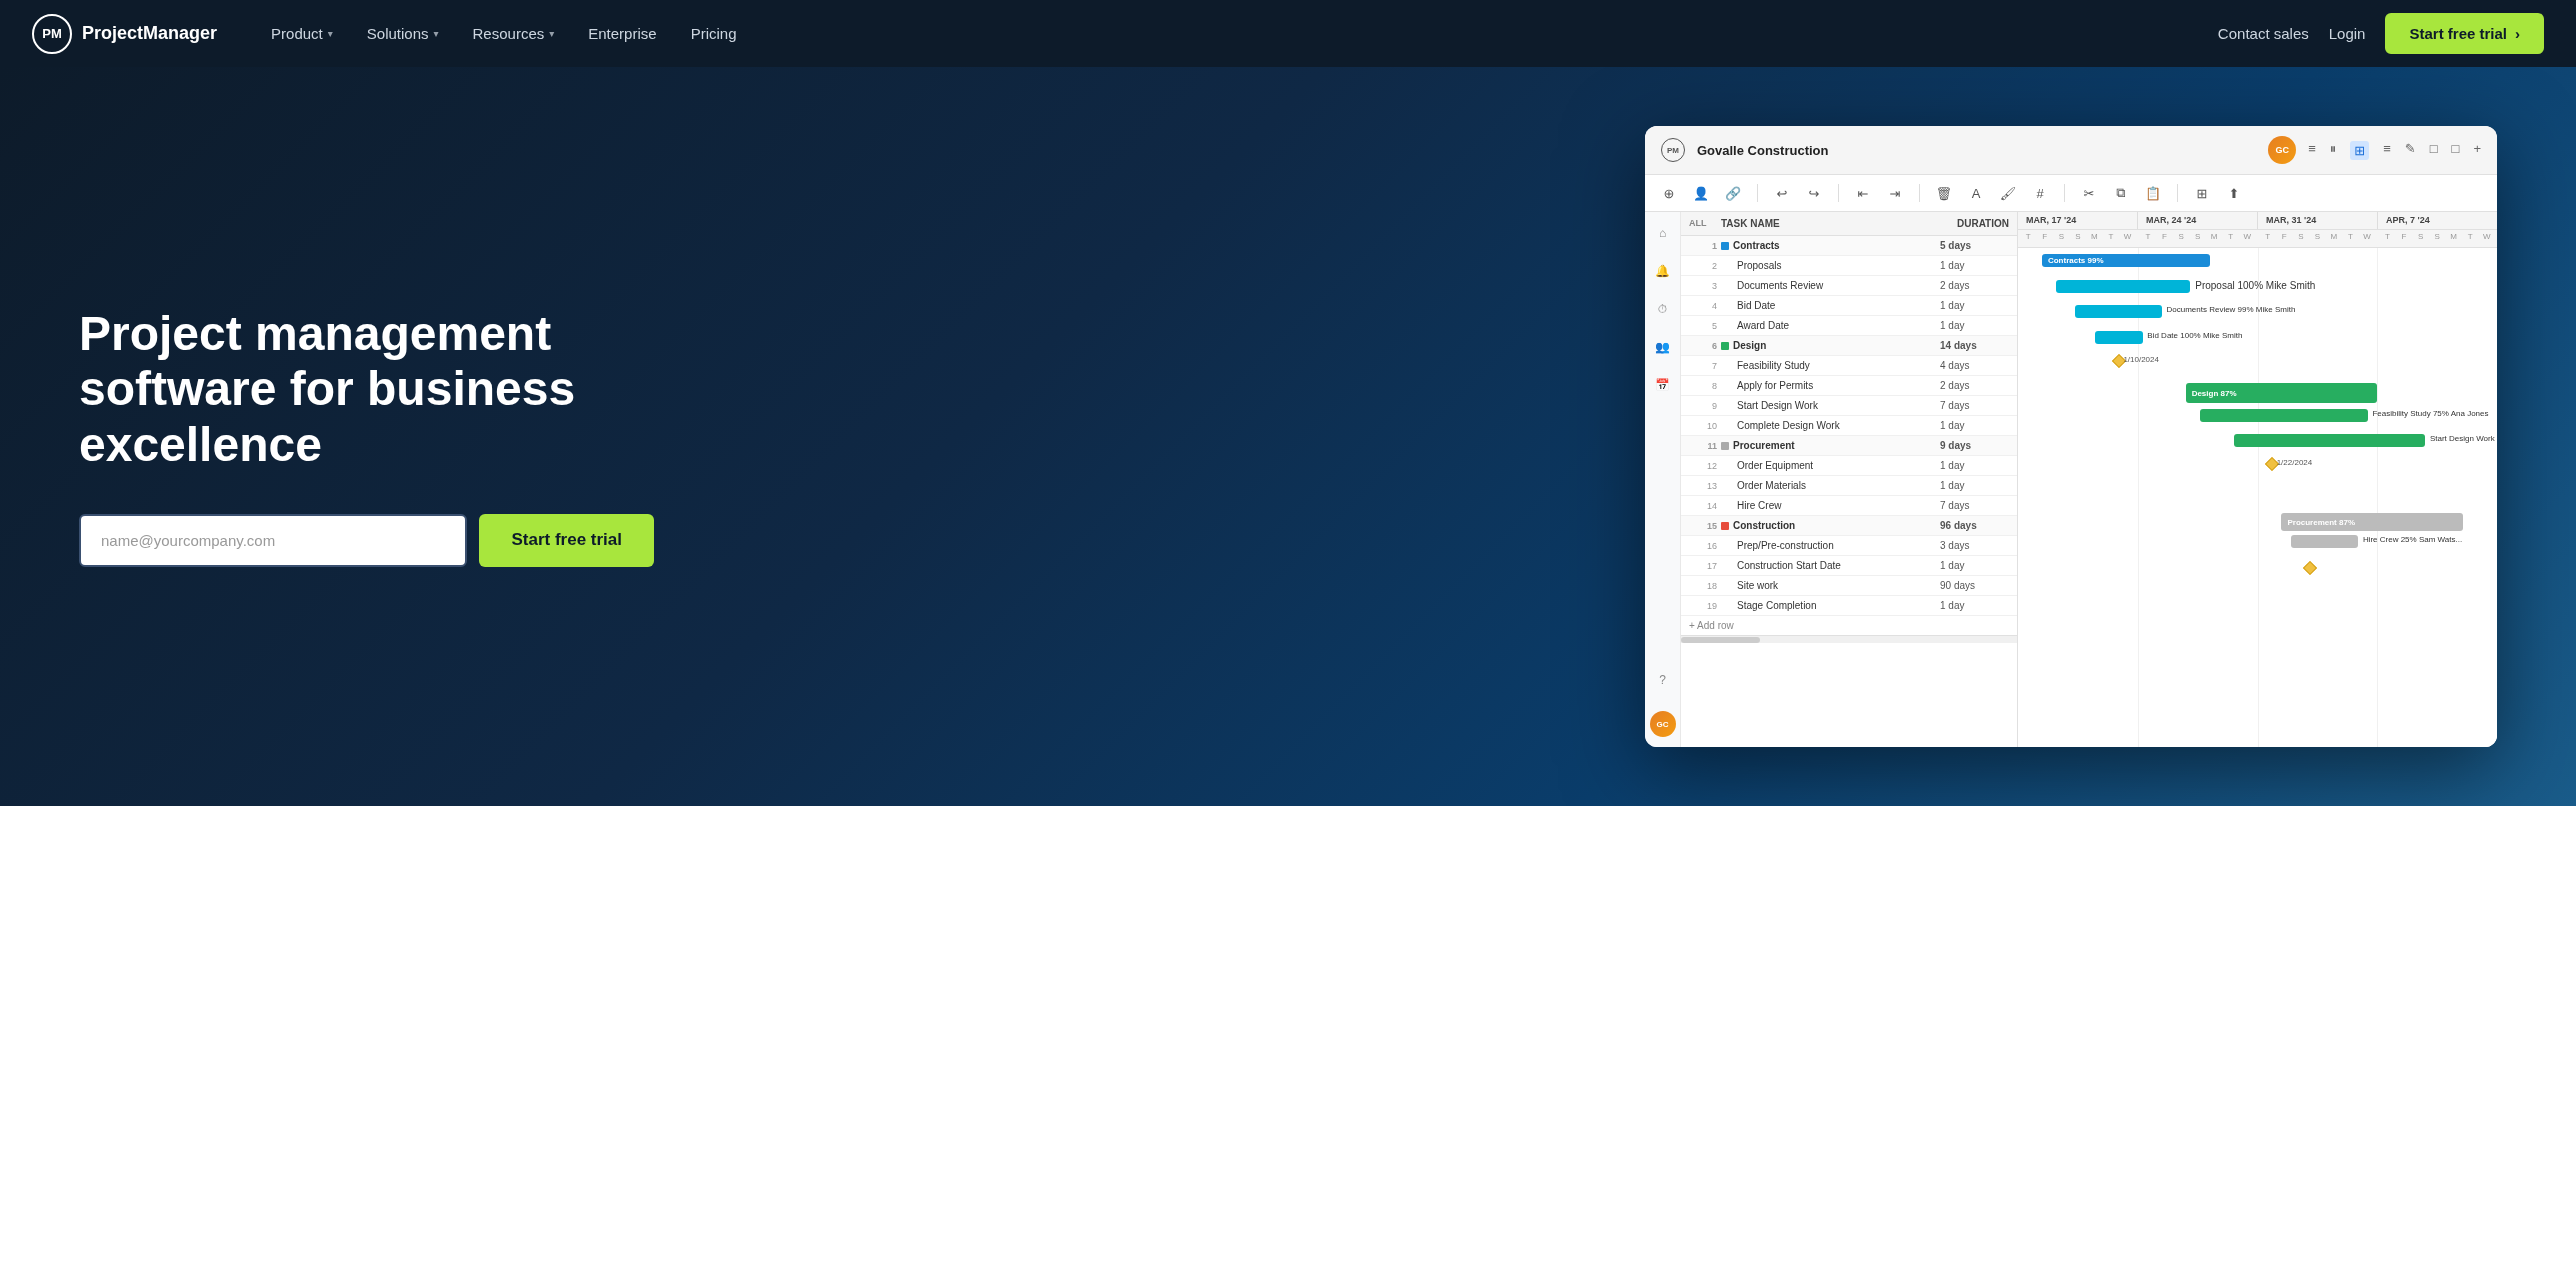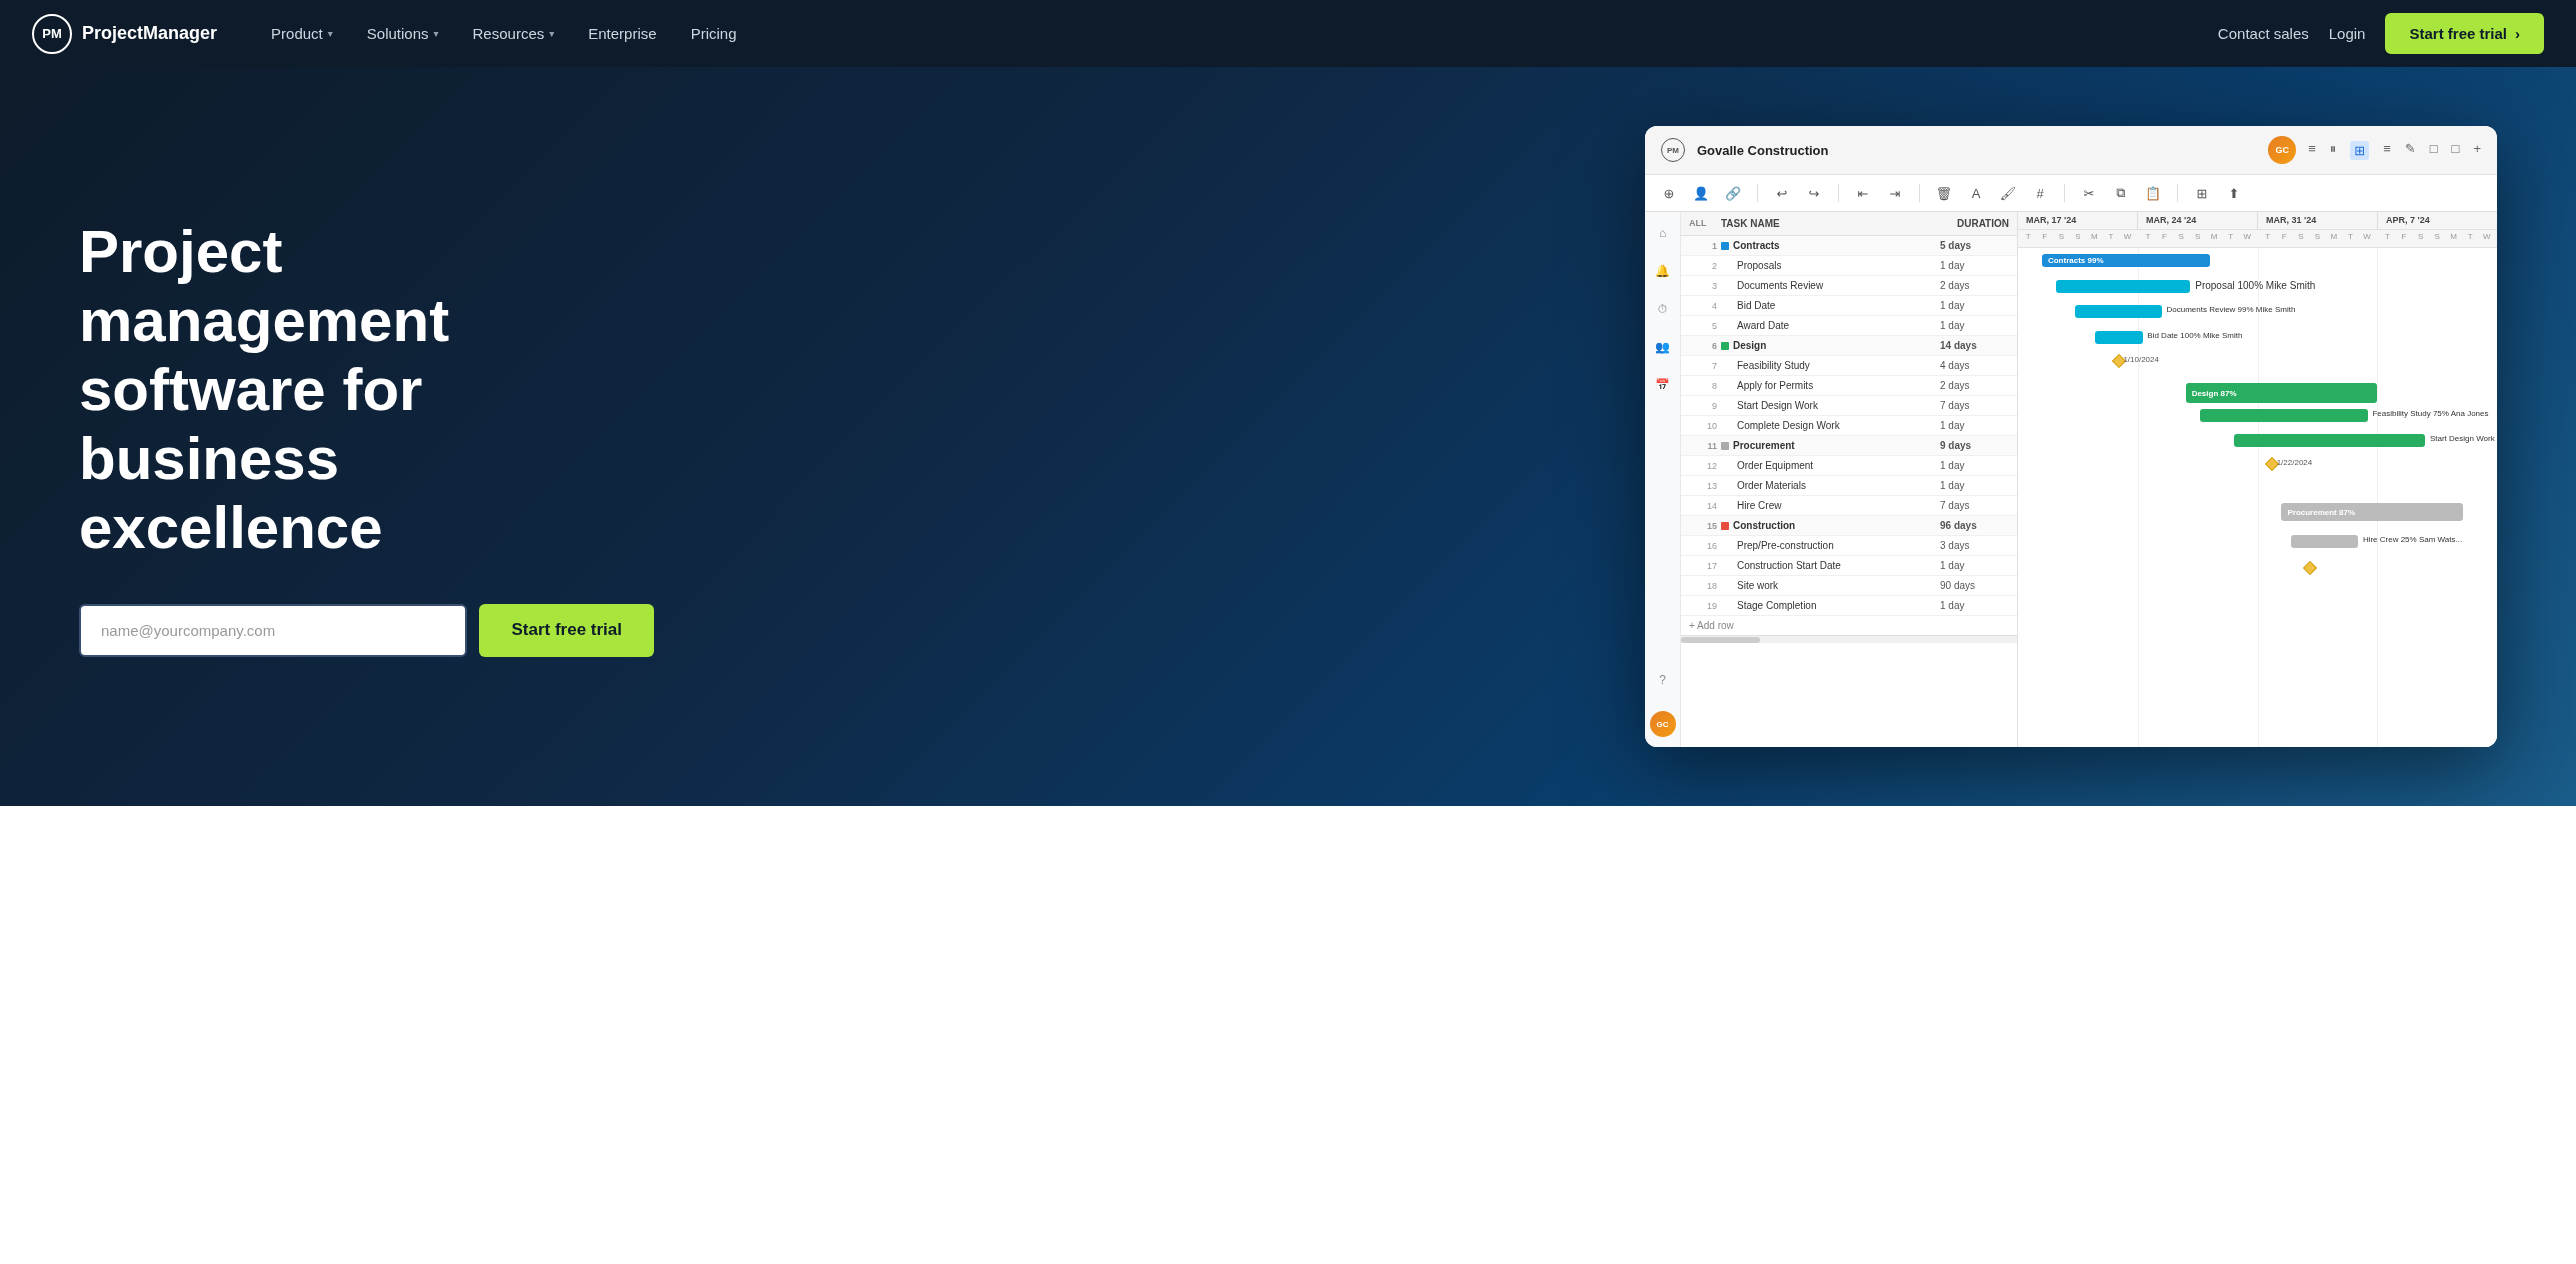--- a/index.html
+++ b/index.html
@@ -90,21 +90,21 @@
       position: relative;
       overflow: hidden;
     }
     .hero-left {
       flex: 0 0 45%;
       max-width: 575px;
       z-index: 2;
     }
     .hero-title {
       color: #fff;
-      font-size: 60px;
+      font-size: 48px;
       font-weight: 700;
       line-height: 1.15;
       margin-bottom: 42px;
     }
     .hero-subtitle {
       color: #a0bcd0;
       font-size: 18px;
       line-height: 1.6;
       margin-bottom: 48px;
       max-width: 515px;
@@ -592,21 +592,21 @@
 
             <div style="position:absolute;top:161px;left:38%;width:35%;height:13px;background:#27ae60;border-radius:3px;"></div>
             <span style="position:absolute;top:161px;left:74%;font-size:8px;color:#333;white-space:nowrap;">Feasibility Study 75% Ana Jones</span>
 
             <div style="position:absolute;top:186px;left:45%;width:40%;height:13px;background:#27ae60;border-radius:3px;"></div>
             <span style="position:absolute;top:186px;left:86%;font-size:8px;color:#333;white-space:nowrap;">Start Design Work 100% Ana</span>
 
             <div style="position:absolute;top:211px;left:52%;width:10px;height:10px;background:#f0c040;transform:rotate(45deg);border:1.5px solid #d4a017;"></div>
             <span style="position:absolute;top:210px;left:54%;font-size:8px;color:#555;">1/22/2024</span>
 
-            <div style="position:absolute;top:255px;left:55%;width:38%;height:18px;background:#bbb;border-radius:3px;display:flex;align-items:center;padding:0 6px;">
+            <div style="position:absolute;top:265px;left:55%;width:38%;height:18px;background:#bbb;border-radius:3px;display:flex;align-items:center;padding:0 6px;">
               <span style="font-size:8px;color:#fff;font-weight:600;">Procurement 87%</span>
             </div>
 
             <div style="position:absolute;top:287px;left:57%;width:14%;height:13px;background:#bbb;border-radius:3px;"></div>
             <span style="position:absolute;top:287px;left:72%;font-size:8px;color:#333;white-space:nowrap;">Hire Crew 25% Sam Wats...</span>
 
             <div style="position:absolute;top:315px;left:60%;width:10px;height:10px;background:#f0c040;transform:rotate(45deg);border:1.5px solid #d4a017;"></div>
           </div>
 
         </div>

